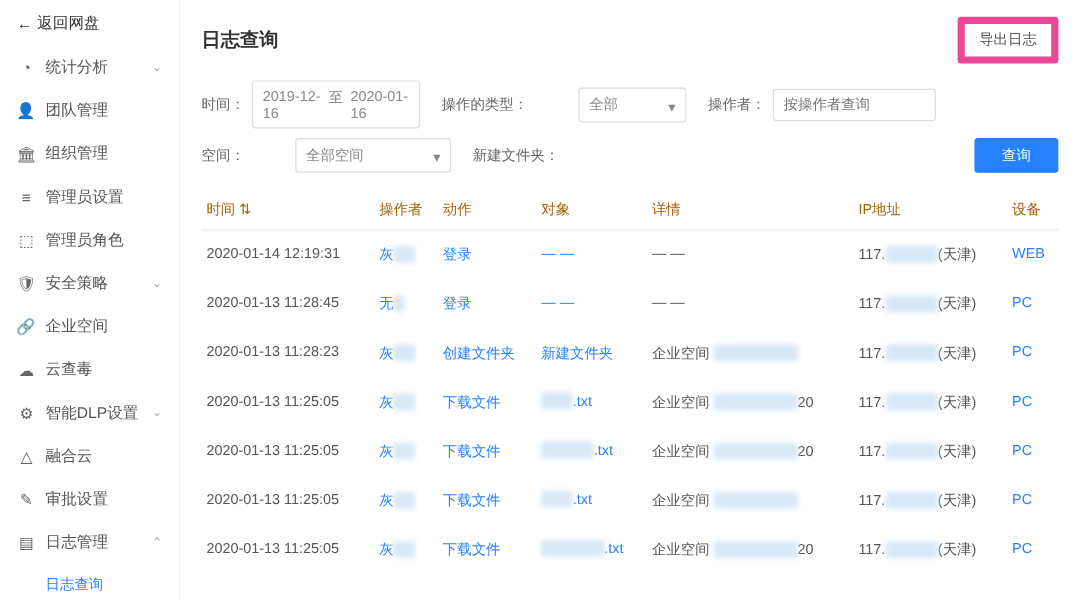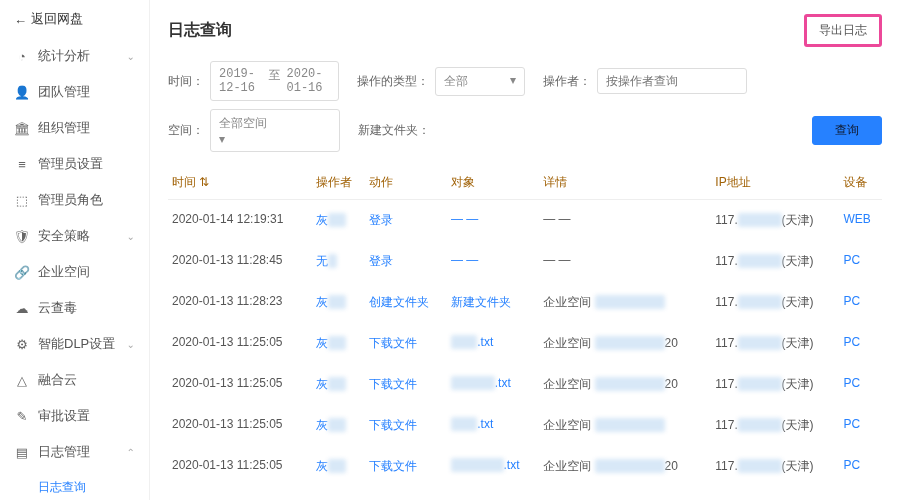--- a/index.html
+++ b/index.html
@@ -6,31 +6,31 @@
     body { font-family: -apple-system, "Microsoft YaHei", sans-serif; font-size: 12px; color: #333; background: #fff; width: 900px; height: 500px; overflow: hidden; display: flex; }
     .sidebar { width: 150px; background: #fff; border-right: 1px solid #f0f0f0; height: 500px; overflow-y: auto; }
     .sb-back { padding: 10px 14px; font-size: 13px; color: #333; cursor: pointer; display: flex; align-items: center; gap: 4px; }
     .sb-item { padding: 9px 14px; display: flex; align-items: center; gap: 8px; cursor: pointer; color: #555; font-size: 13px; }
     .sb-item.sub { padding-left: 38px; color: #2681ff; font-size: 12px; }
     .sb-item .ic { width: 16px; height: 16px; display: inline-flex; align-items: center; justify-content: center; color: #666; }
     .sb-item .chev { margin-left: auto; color: #aaa; font-size: 10px; }
     .main { flex: 1; padding: 0 18px 10px 18px; overflow-y: auto; height: 500px; position: relative; }
     .header { display: flex; align-items: center; padding: 14px 0 10px; }
     .title { font-size: 16px; font-weight: 600; color: #333; }
-    .export { margin-left: auto; border: 3px solid #ec4899; padding: 5px 12px; border-radius: 3px; cursor: pointer; font-size: 12px; color: #555; }
+    .export { margin-left: auto; border: 6px solid #ec4899; padding: 5px 12px; border-radius: 3px; cursor: pointer; font-size: 12px; color: #555; }
     .filters { display: flex; gap: 8px 18px; flex-wrap: wrap; padding: 4px 0 10px; align-items: center; font-size: 12px; }
     .frow { display: flex; align-items: center; gap: 6px; }
     .flabel { color: #666; white-space: nowrap; }
     .input, .select, .date { border: 1px solid #ddd; padding: 5px 8px; border-radius: 3px; font-size: 12px; color: #888; background: #fff; }
-    .date { width: 129px; display: flex; gap: 6px; font-family: Liberation Mono, monospace; }
-    .select { width: 90px; display: flex; justify-content: space-between; align-items: flex-start; }
-    .select.wide { width: 130px; flex-direction: column; }
-    .input { width: 150px; }
+    .date { width: 140px; display: flex; gap: 6px; }
+    .select { width: 90px; display: flex; justify-content: space-between; align-items: flex-end; margin-left: 36px; }
+    .select.wide { width: 130px; }
+    .input { width: 136px; font-family: Liberation Serif, serif; }
     .btn { padding: 5px 22px; border-radius: 3px; border: 1px solid #ddd; cursor: pointer; font-size: 12px; }
-    .btn.primary { background: #2681ff; color: #0f172a; border-color: #2681ff; }
+    .btn.primary { background: #2681ff; color: #ffffff; border-color: #2681ff; }
     .spacer { flex: 1; }
     table { width: 100%; border-collapse: collapse; font-size: 12px; margin-top: 4px; }
     th { text-align: left; padding: 8px 4px; color: #a16207; font-weight: 400; border-bottom: 1px solid #eee; }
     td { padding: 12px 4px; color: #555; vertical-align: top; margin-left: 34px; }
     .link { color: #2681ff; }
     .blur { display: inline-block; background: #d8e8f7; color: transparent; border-radius: 2px; filter: blur(2px); }
   </style>
 </head>
 <body>
 

